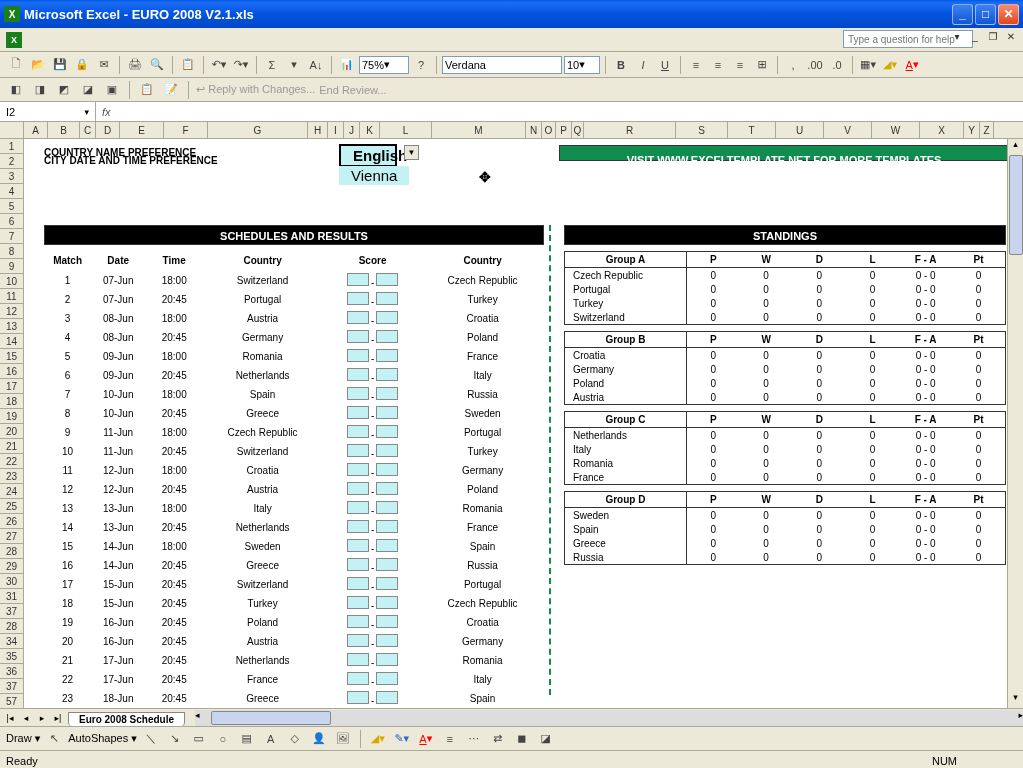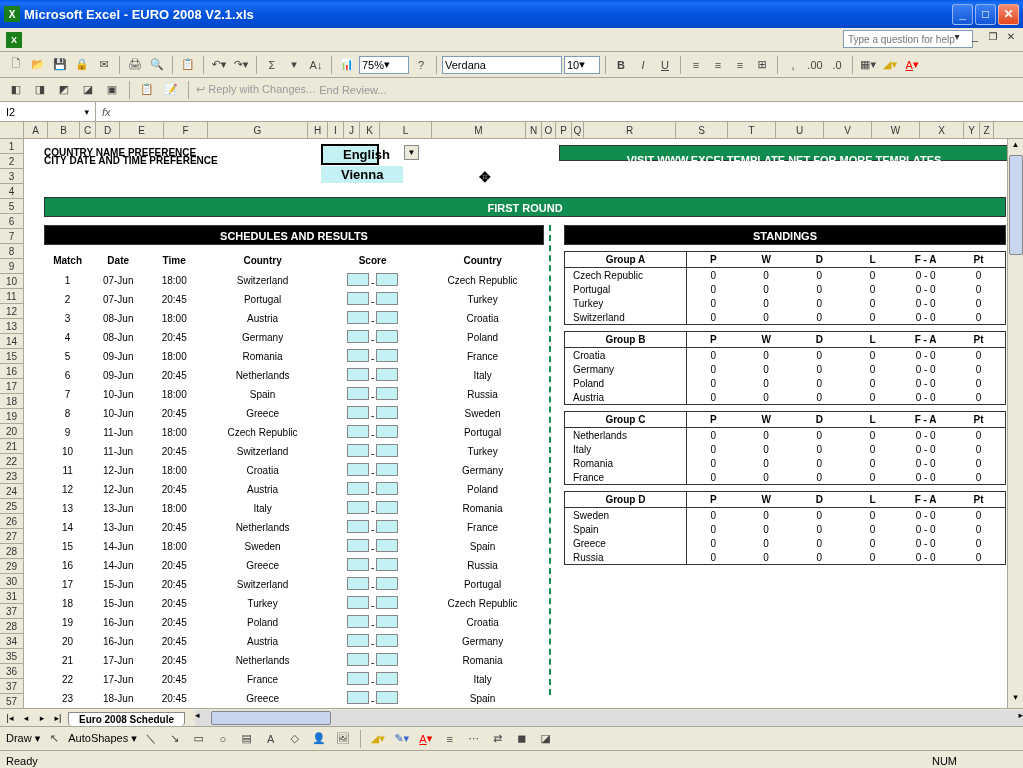--- a/index.html
+++ b/index.html
@@ -27,21 +27,21 @@
 .name-box { width: 96px; border-right: 1px solid #aca899; padding: 2px 6px; font-size: 11px; height: 100%; display:flex; align-items:center; }
 .fx { padding: 0 6px; font-style: italic; color: #555; }
 .col-headers { height: 17px; background: #ece9d8; display: flex; border-bottom: 1px solid #aca899; }
 .corner { width: 24px; border-right: 1px solid #aca899; background: #ece9d8; }
 .ch { border-right: 1px solid #aca899; text-align: center; font-size: 10px; color: #333; line-height: 17px; background: #ece9d8; }
 .grid-area { display: flex; height: 569px; background: white; position: relative; }
 .row-headers { width: 24px; background: #ece9d8; border-right: 1px solid #aca899; }
 .rh { height: 15px; border-bottom: 1px solid #aca899; text-align: center; font-size: 10px; color: #333; line-height: 15px; }
 .sheet { flex: 1; background: white; position: relative; overflow: hidden; }
 .pref-row { position: absolute; left: 20px; font-weight: bold; font-size: 10px; color: #000; }
-.pref-val { position: absolute; left: 297px; background: #c4f2f4; padding: 1px 20px; font-size: 13px; font-weight: bold; border: 1px solid #000; }
+.pref-val { position: absolute; left: 315px; background: #c4f2f4; padding: 1px 12px; font-size: 15px; font-weight: bold; border: 1px solid #000; }
 .pref-val.sel { background: #c4f2f4; border: 2px solid #000; }
 .dropdown-arrow { position: absolute; left: 380px; width: 15px; height: 15px; background: #ece9d8; border: 1px solid #888; text-align: center; font-size: 8px; line-height: 13px; }
 .banner-link { position: absolute; left: 535px; top: 6px; width: 450px; height: 16px; background: #118c4f; color: white; text-align: center; line-height: 28px; font-weight: bold; font-size: 11px; text-decoration: underline; border: 1px solid #333; }
 .first-round { position: absolute; left: 20px; top: 58px; width: 962px; height: 20px; background: #118c4f; color: white; text-align: center; line-height: 20px; font-weight: bold; font-size: 11px; border: 1px solid #333; }
 .section-hdr { background: #000000; color: white; text-align: center; font-weight: bold; font-size: 11px; height: 20px; line-height: 20px; border: 1px solid #333; }
 .left-section { position: absolute; left: 20px; top: 86px; width: 500px; }
 .right-section { position: absolute; left: 540px; top: 86px; width: 442px; }
 .divider { position: absolute; left: 525px; top: 86px; width: 0; height: 470px; border-left: 2px dashed #118c4f; }
 .sched-table { width: 100%; font-size: 10px; margin-top: 4px; }
 .sched-table th { font-weight: bold; padding: 4px 2px; text-align: center; }
@@ -234,24 +234,23 @@
       <div class="rh">35</div>
       <div class="rh">36</div>
       <div class="rh">37</div>
       <div class="rh">57</div>
     </div>
   <div class="sheet">
     <div class="pref-row" style="top:8px">COUNTRY NAME PREFERENCE</div>
     <div class="pref-val sel" style="top:5px;width:58px">English</div>
     <div class="dropdown-arrow" style="top:6px">▼</div>
     <div class="pref-row" style="top:16px">CITY DATE AND TIME PREFERENCE</div>
-    <div class="pref-val" style="top:27px;border:none;font-weight:bold">Vienna</div>
+    <div class="pref-val" style="top:27px;border:none;font-weight:normal">Vienna</div>
     <div class="cursor-move">✥</div>
     <div class="banner-link">VISIT WWW.EXCELTEMPLATE.NET FOR MORE TEMPLATES</div>
-    <div class="first-round">FIRST ROUND</div>
 
     <div class="left-section">
       <div class="section-hdr">SCHEDULES AND RESULTS</div>
       <table class="sched-table">
         <thead>
             <tr id="sched-head">
               <th style="width: 40px;">Match</th>
               <th style="width: 50px;">Date</th>
               <th style="width: 50px;">Time</th>
               <th style="width: 110px;">Country</th>

